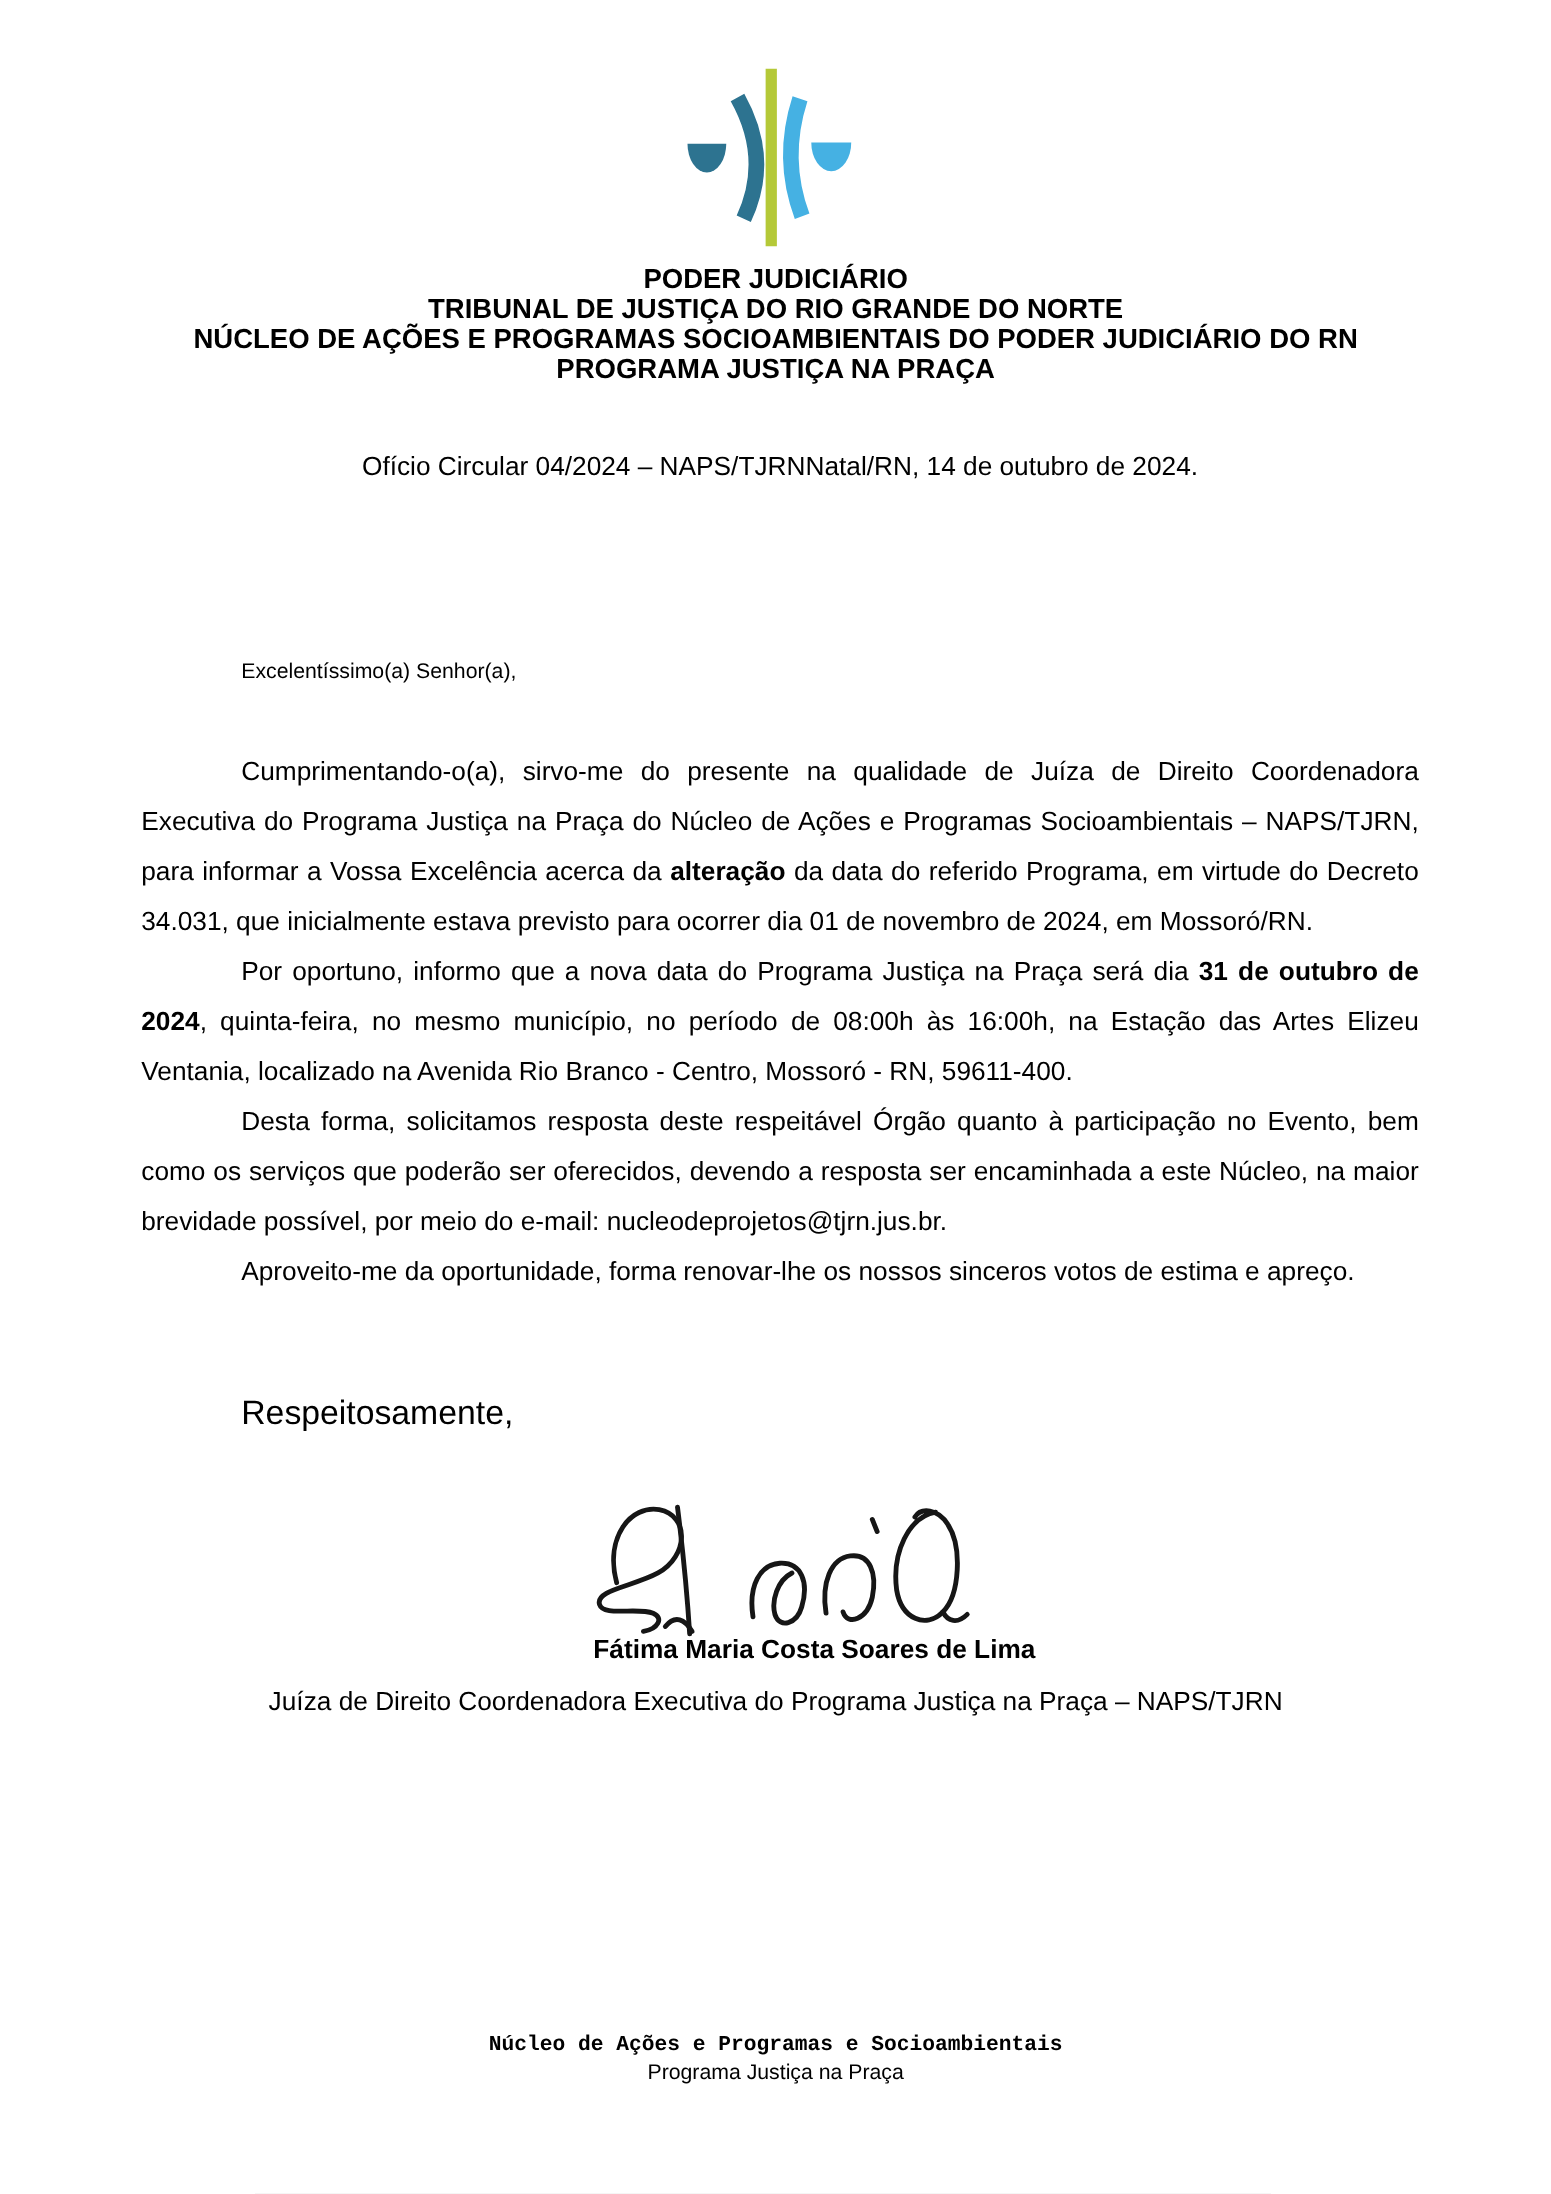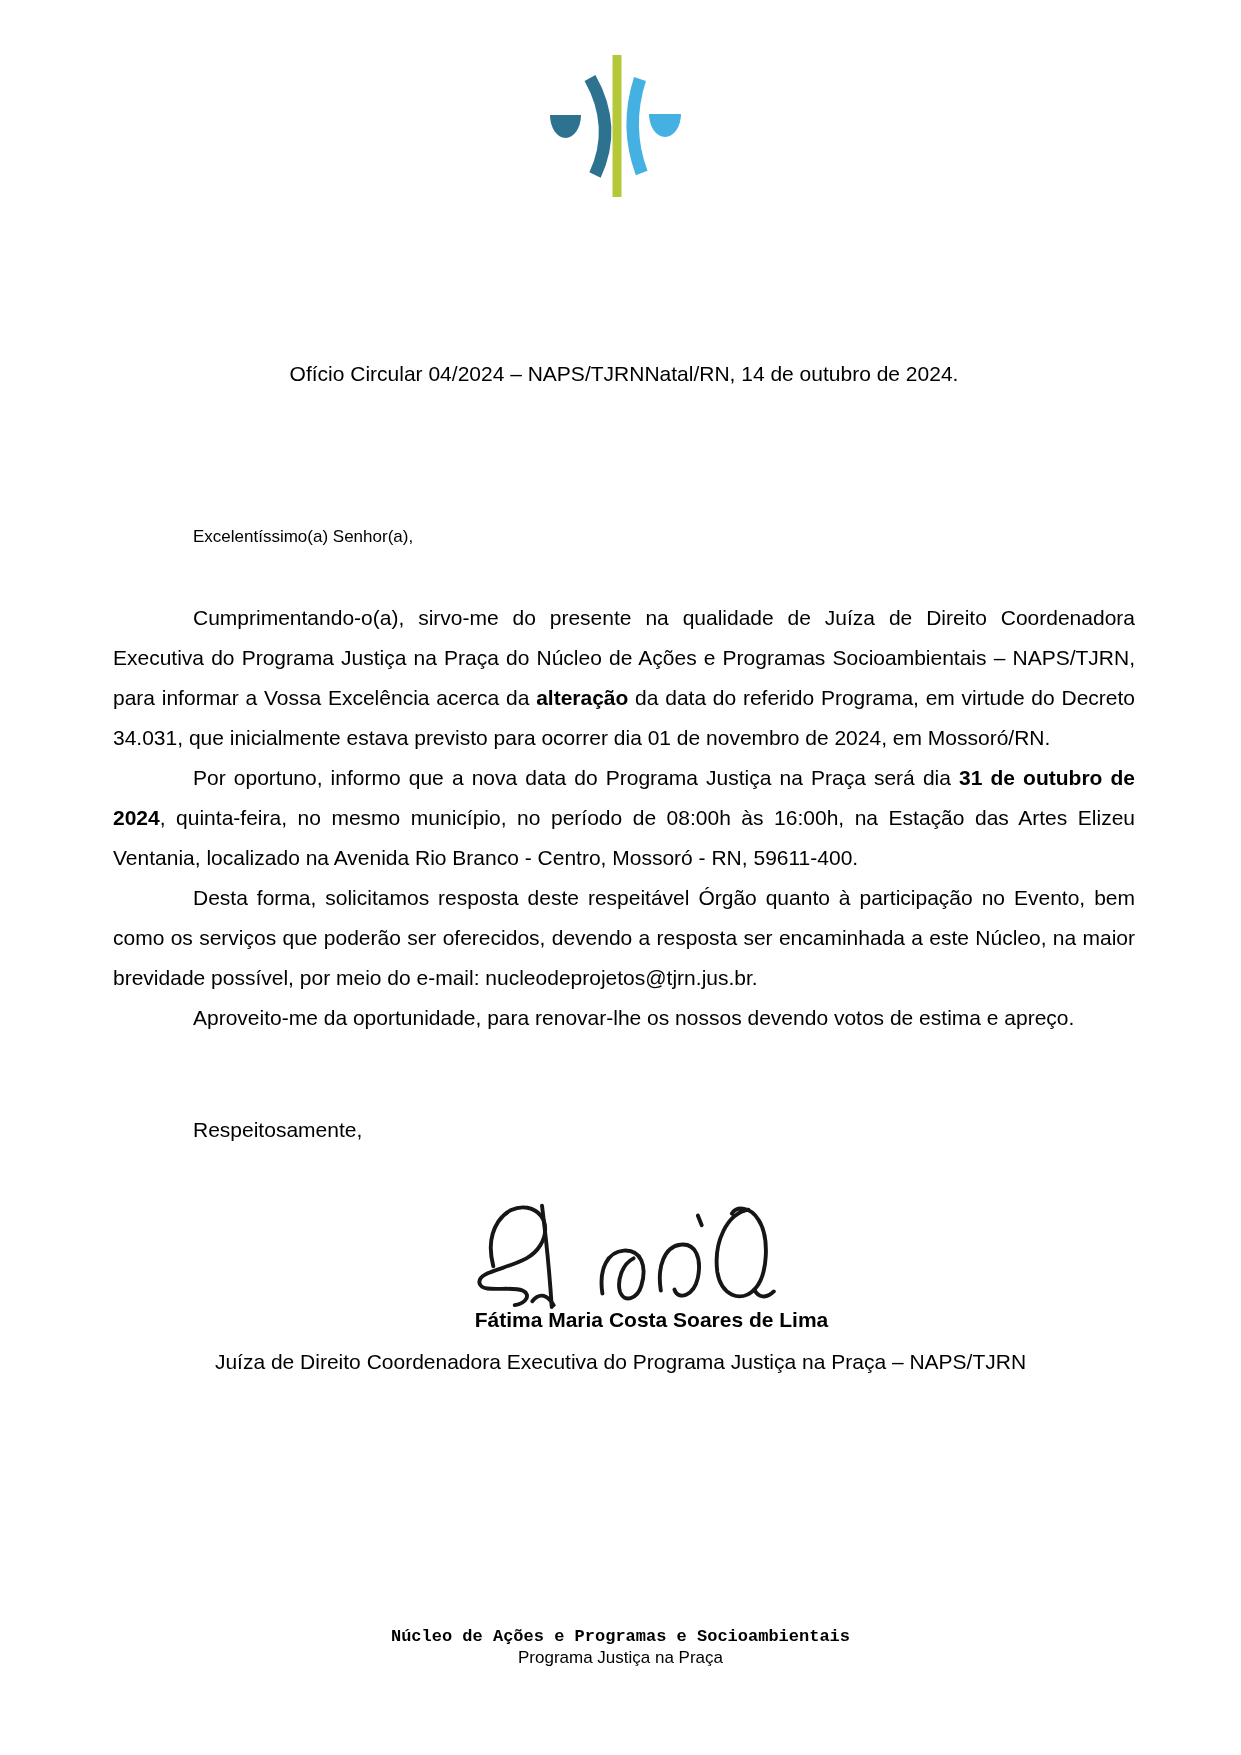--- a/index.html
+++ b/index.html
@@ -23,21 +23,21 @@
     display:flex;justify-content:center;
     font-size:21px;line-height:24px;
   }
   .subject{position:absolute;top:447px;left:113px;font-size:21px;line-height:24px;}
   .salutation{position:absolute;top:525px;left:193px;font-size:17px;line-height:24px;}
   .bodytext{
     position:absolute;top:598px;left:113px;width:1022px;
     font-size:21px;line-height:40px;text-align:justify;
   }
   .bodytext p{margin:0;text-indent:80px;}
-  .closing{position:absolute;top:1118px;left:193px;font-size:21px;line-height:24px;}
+  .closing{position:absolute;top:1118px;left:193px;font-size:27px;line-height:24px;}
   .signature{position:absolute;left:452px;top:1198px;}
   .signer-name{
     position:absolute;top:1308px;left:0;width:1241px;
     text-align:center;font-weight:bold;font-size:21px;line-height:24px;padding-left:31px;
   }
   .signer-role{
     position:absolute;top:1350px;left:0;width:1241px;
     text-align:center;font-size:21px;line-height:24px;
   }
   .footer{
@@ -57,34 +57,40 @@
 
     <path d="M41,28 Q68.5,77 46,125" fill="none" stroke="#2d7390" stroke-width="12.5"></path>
 
     <path d="M91,29 Q75.5,77 92.7,123" fill="none" stroke="#45b1e3" stroke-width="12.5"></path>
 
     <path d="M1,65 A15.5,23 0 0 0 32,65 Z" fill="#2d7390"></path>
 
     <path d="M100,64 A16,23 0 0 0 132,64 Z" fill="#45b1e3"></path>
   </svg>
 
+  <div class="letterhead">
+    <div>PODER JUDICIÁRIO</div>
+    <div>TRIBUNAL DE JUSTIÇA DO RIO GRANDE DO NORTE</div>
+    <div>NÚCLEO DE AÇÕES E PROGRAMAS SOCIOAMBIENTAIS DO PODER JUDICIÁRIO DO RN</div>
+    <div>PROGRAMA JUSTIÇA NA PRAÇA</div>
+  </div>
 
   <div class="refrow">
     <span>Ofício Circular 04/2024 – NAPS/TJRN</span>
     <span>Natal/RN, 14 de outubro de 2024.</span>
   </div>
 
 
   <div class="salutation">Excelentíssimo(a) Senhor(a),</div>
 
   <div class="bodytext">
     <p><span>Cumprimentando-o(a), sirvo-me do presente na qualidade de Juíza de Direito Coordenadora Executiva do Programa Justiça na Praça do Núcleo de Ações e Programas Socioambientais – NAPS/TJRN, para informar a Vossa Excelência acerca da </span><strong>alteração</strong><span> da data do referido Programa, em virtude do Decreto 34.031, que inicialmente estava previsto para ocorrer dia 01 de novembro de 2024, em Mossoró/RN.</span></p>
     <p><span>Por oportuno, informo que a nova data do Programa Justiça na Praça será dia </span><strong>31 de outubro de 2024</strong><span>, quinta-feira, no mesmo município, no período de 08:00h às 16:00h, na Estação das Artes Elizeu Ventania, localizado na Avenida Rio Branco - Centro, Mossoró - RN, 59611-400.</span></p>
     <p>Desta forma, solicitamos resposta deste respeitável Órgão quanto à participação no Evento, bem como os serviços que poderão ser oferecidos, devendo a resposta ser encaminhada a este Núcleo, na maior brevidade possível, por meio do e-mail: nucleodeprojetos@tjrn.jus.br.</p>
-    <p>Aproveito-me da oportunidade, para renovar-lhe os nossos devendo votos de estima e apreço.</p>
+    <p>Aproveito-me da oportunidade, forma renovar-lhe os nossos sinceros votos de estima e apreço.</p>
   </div>
 
   <div class="closing">Respeitosamente,</div>
 
   <svg class="signature" width="330" height="112" viewBox="0 0 330 115" aria-hidden="true">
     <g fill="none" stroke="#161616" stroke-width="4" stroke-linecap="round">
       <path d="M38,70 C28,32 50,6 73,10 C98,15 97,48 72,62 C52,73 20,76 24,88 C27,98 55,90 68,95 C77,99 72,108 60,110"></path>
       <path d="M88,8 C92,40 96,80 98,112"></path>
       <path d="M78,106 C86,96 94,100 100,110"></path>
       <path d="M150,98 C146,72 156,55 172,54 C190,53 196,70 190,90 C186,104 172,108 168,96 C165,85 170,68 182,62"></path>

